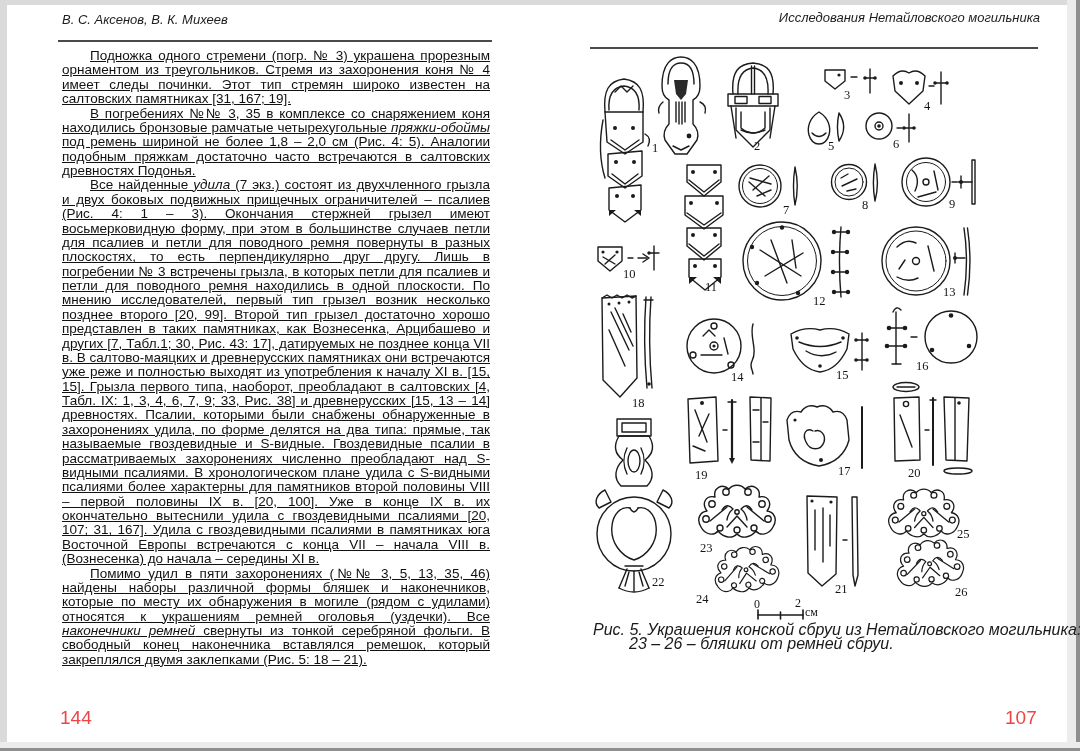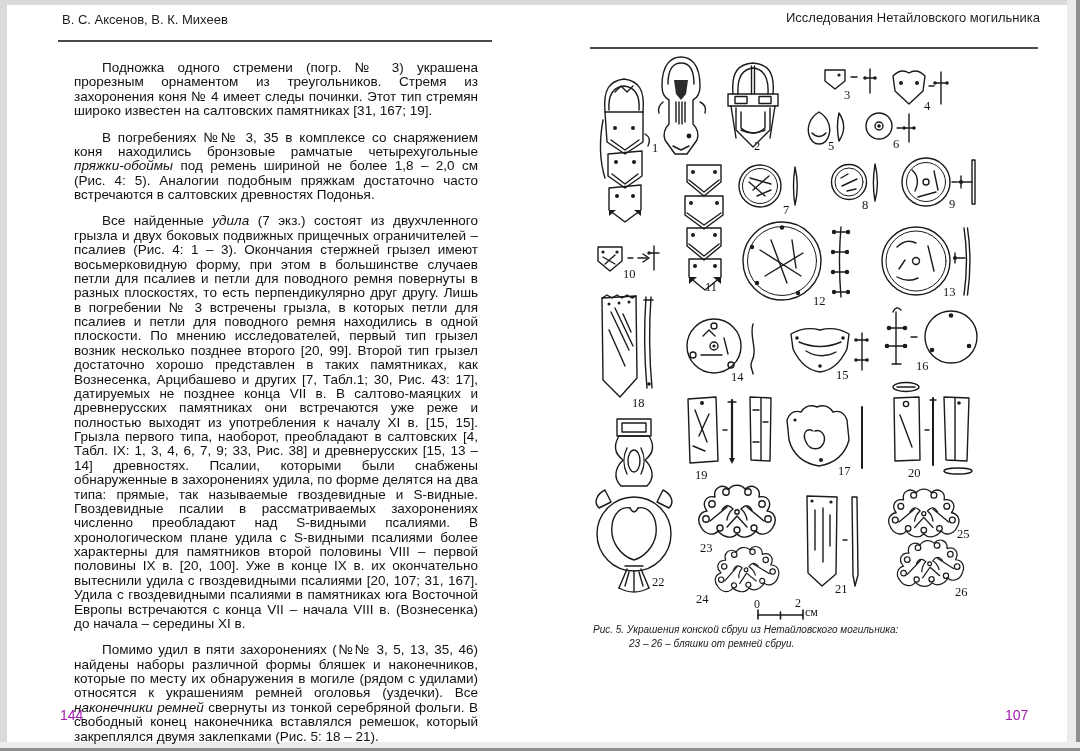--- a/index.html
+++ b/index.html
@@ -6,40 +6,40 @@
   body{width:1080px;height:751px;background:#c9c9c9;font-family:"Liberation Sans",sans-serif;}
   #spread{position:absolute;left:0;top:0;width:1080px;height:751px;background:#ffffff;overflow:hidden;}
   .edge{position:absolute;}
   .edge-top{left:0;top:0;right:0;height:5px;background:#dadada;}
   .edge-left{left:0;top:0;bottom:0;width:7px;background:#dadada;}
   .edge-right-soft{right:4px;top:0;bottom:0;width:9px;background:#ececec;}
   .edge-right{right:0;top:0;bottom:0;width:4px;background:#8f8f8f;}
   .edge-bottom-soft{left:0;right:0;bottom:3px;height:6px;background:#ececec;}
   .edge-bottom{left:0;right:0;bottom:0;height:3px;background:#8f8f8f;}
 
-  .hdr{position:absolute;font-size:13px;color:#1d1d1d;white-space:nowrap;}
+  .hdr{position:absolute;font-style:italic;font-size:13px;color:#1d1d1d;white-space:nowrap;}
   .hdr-left{left:62px;top:12px;}
   .hdr-right{right:40px;top:10px;text-align:right;line-height:15px;}
   .rule{position:absolute;height:1.6px;background:#4a4a4a;}
   .rule-left{left:58px;top:40px;width:434px;}
   .rule-right{left:590px;top:47px;width:448px;}
 
   .body-text{position:absolute;left:62px;top:49px;width:428px;font-size:13.5px;line-height:14.38px;color:#111;}
-  .body-text p{margin:12px;text-indent:28px;text-align:justify;}
-
-  .pagenum{position:absolute;top:707px;font-size:14px;color:#a21caf;}
+  .body-text p{margin:0;text-indent:28px;text-align:justify;text-decoration:underline;}
+
+  .pagenum{position:absolute;top:707px;font-size:19px;color:#ef4444;}
   .pagenum-left{left:60px;}
   .pagenum-right{left:1005px;}
 
   #figsvg{position:absolute;left:575px;top:50px;}
   .fig-label{font-family:"Liberation Serif",serif;font-size:12.5px;fill:#151515;}
   .scale-label{font-family:"Liberation Serif",serif;font-size:12px;fill:#151515;}
 
   .caption{position:absolute;left:593px;top:623px;width:460px;font-style:italic;
-           font-size:10px;line-height:14.4px;color:#1a1a1a;}
+           font-size:16px;line-height:14.4px;color:#1a1a1a;}
   .caption .cl{white-space:nowrap;}
   .caption .hang{padding-left:36px;}
 </style>
 </head>
 <body>
 
 <div id="spread">
 
   <div class="edge edge-top"></div>
   <div class="edge edge-left"></div>

